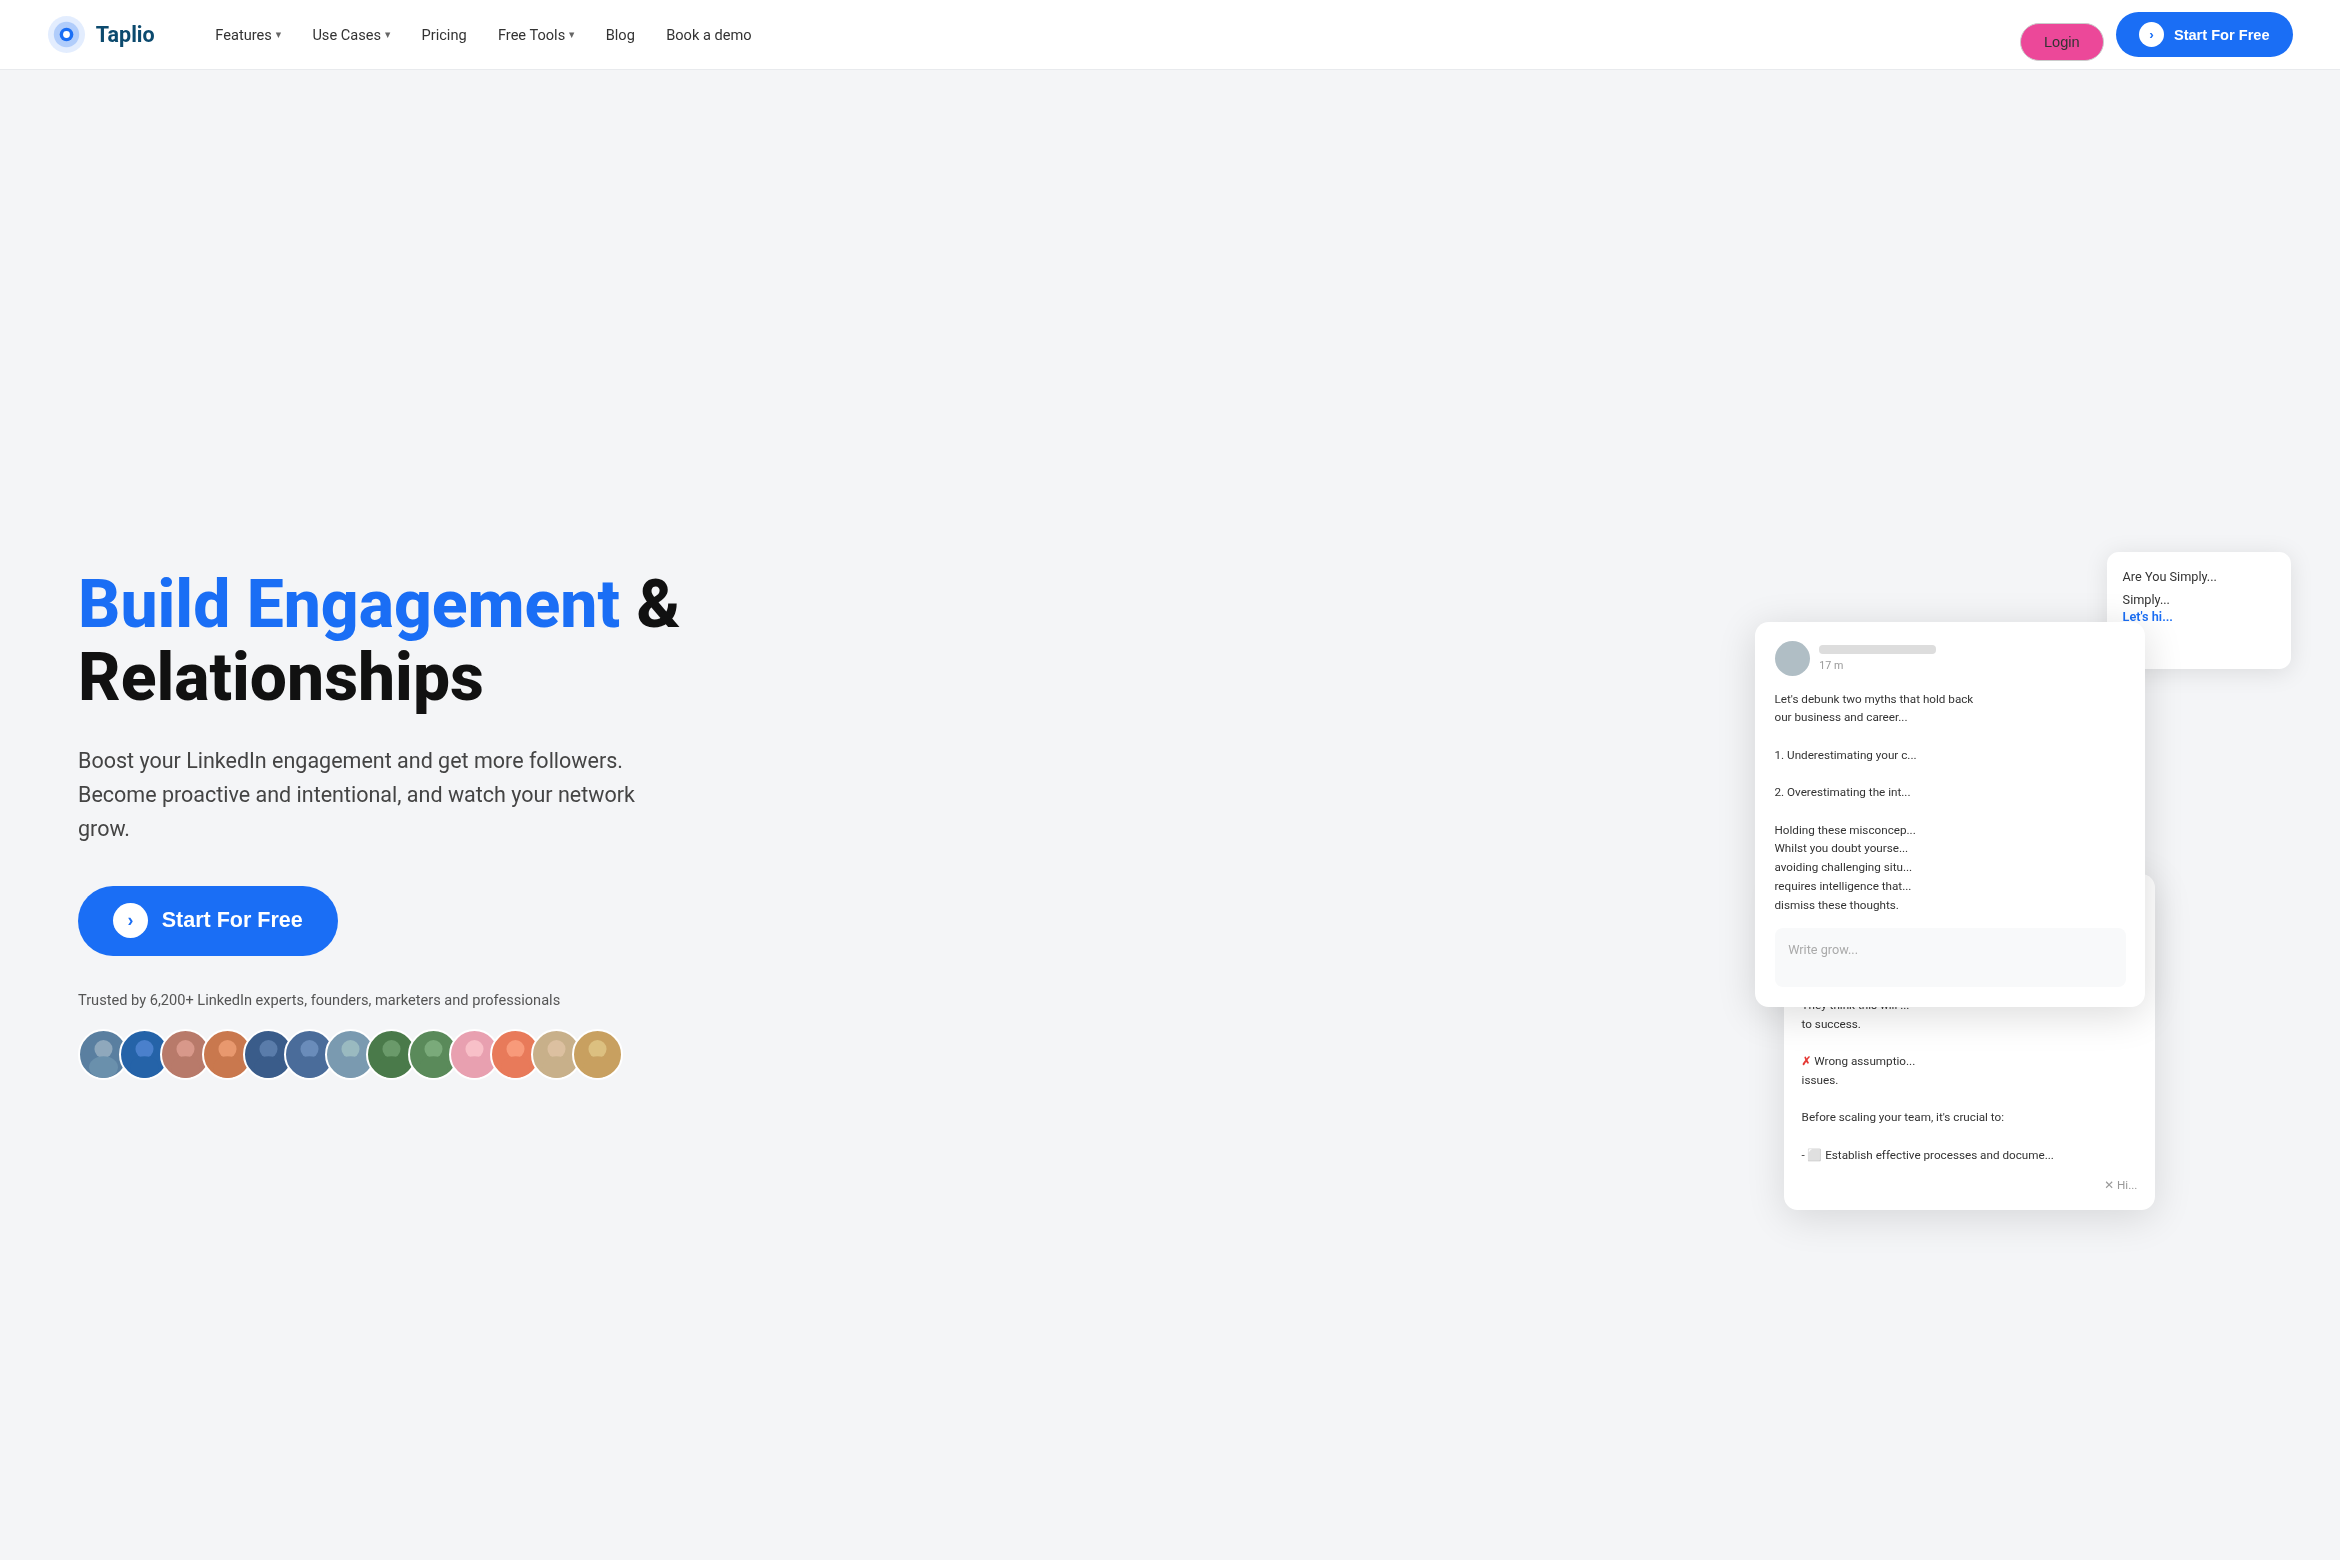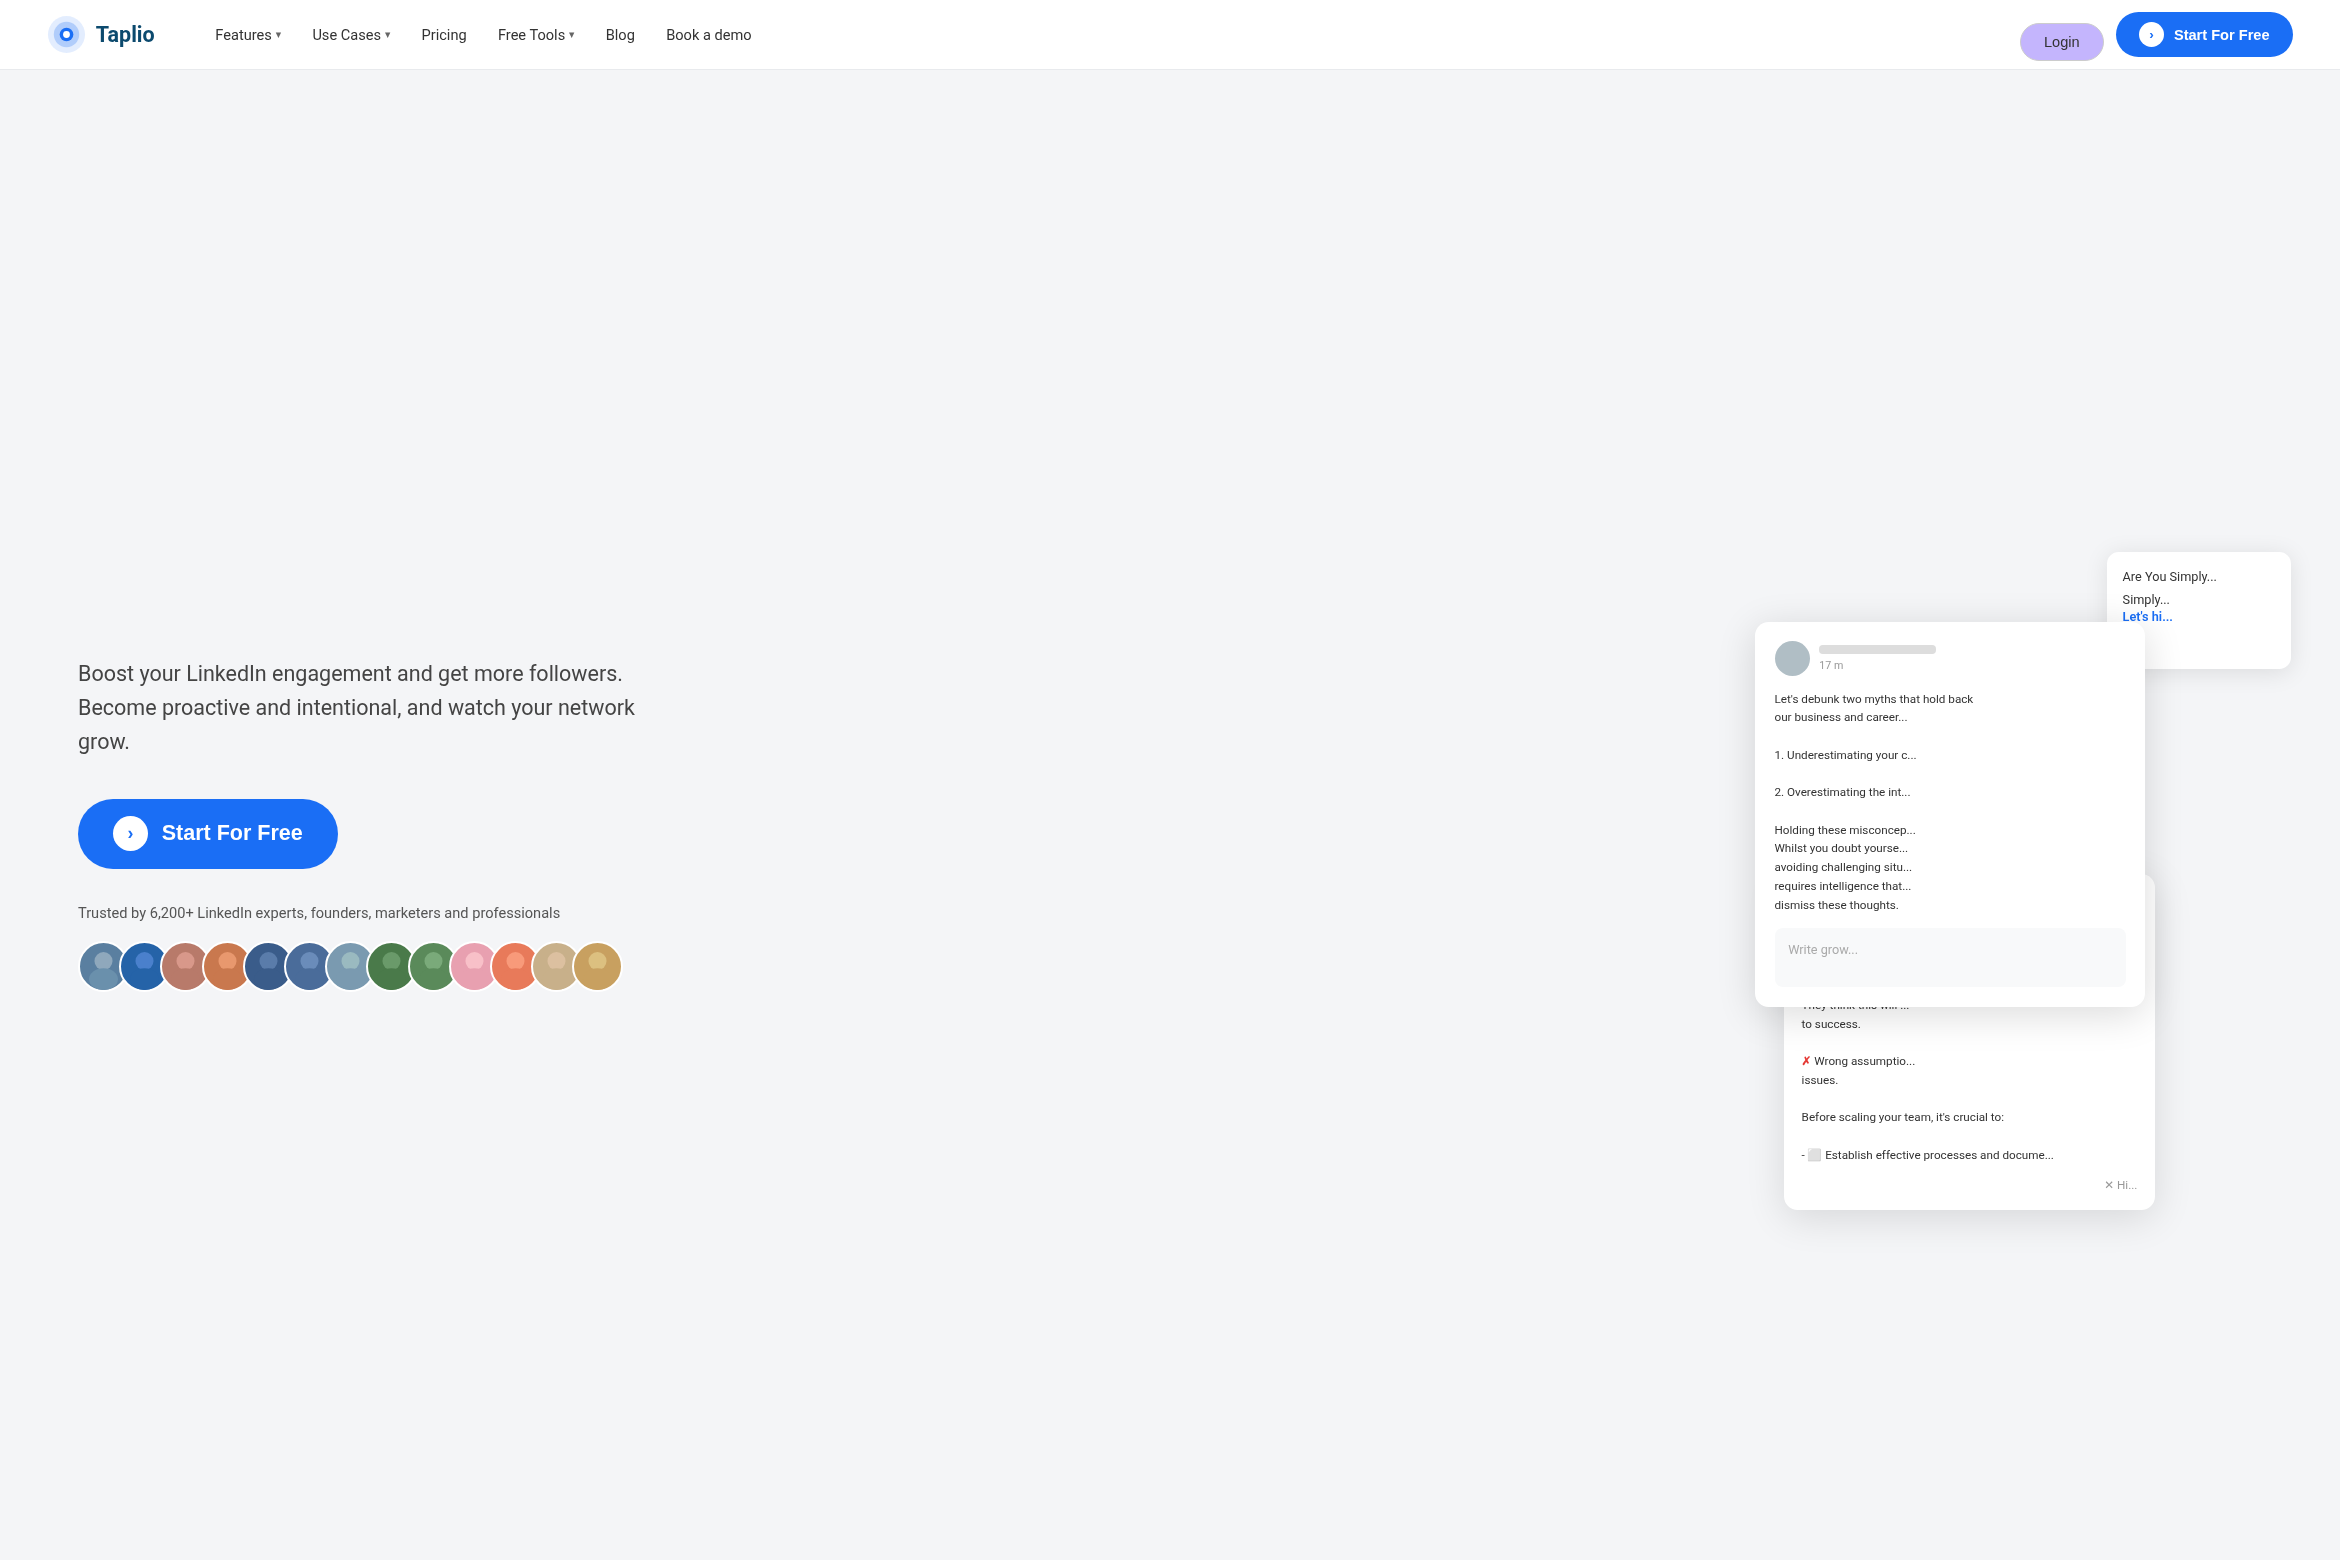--- a/index.html
+++ b/index.html
@@ -59,21 +59,21 @@
     }
     .nav-actions {
       display: flex;
       align-items: center;
       gap: 11.7px;
     }
     .btn-login {
       padding: 9.8px 23.4px;
       border: 1.5px solid #ccc;
       border-radius: 49px;
-      background: #c4b5fd;
+      background: #ec4899;
       font-size: 14.6px;
       color: #333;
       cursor: pointer;
       font-weight: 500;
       margin-top: 15px;
     }
     .btn-cta-nav {
       display: flex;
       align-items: center;
       gap: 9.8px;
@@ -359,20 +359,25 @@
     <button class="btn-login">Login</button>
     <button class="btn-cta-nav">
       <div class="arrow-circle">›</div>
       <span>Start For Free</span>
     </button>
   </div>
 </nav>
 
 <section class="hero">
   <div class="hero-content">
+    <h1 class="hero-title">
+      <span class="blue-text">Build Engagement</span><span class="black-text"> &amp;</span>
+      <br>
+      <span class="black-text">Relationships</span>
+    </h1>
     <p class="hero-subtitle">Boost your LinkedIn engagement and get more followers. Become proactive and intentional, and watch your network grow.</p>
 
     <button class="btn-cta-hero">
       <div class="arrow-circle">›</div>
       <span>Start For Free</span>
     </button>
 
     <p class="trust-text">Trusted by 6,200+ LinkedIn experts, founders, marketers and professionals</p>
 
     <div class="avatar-row">

